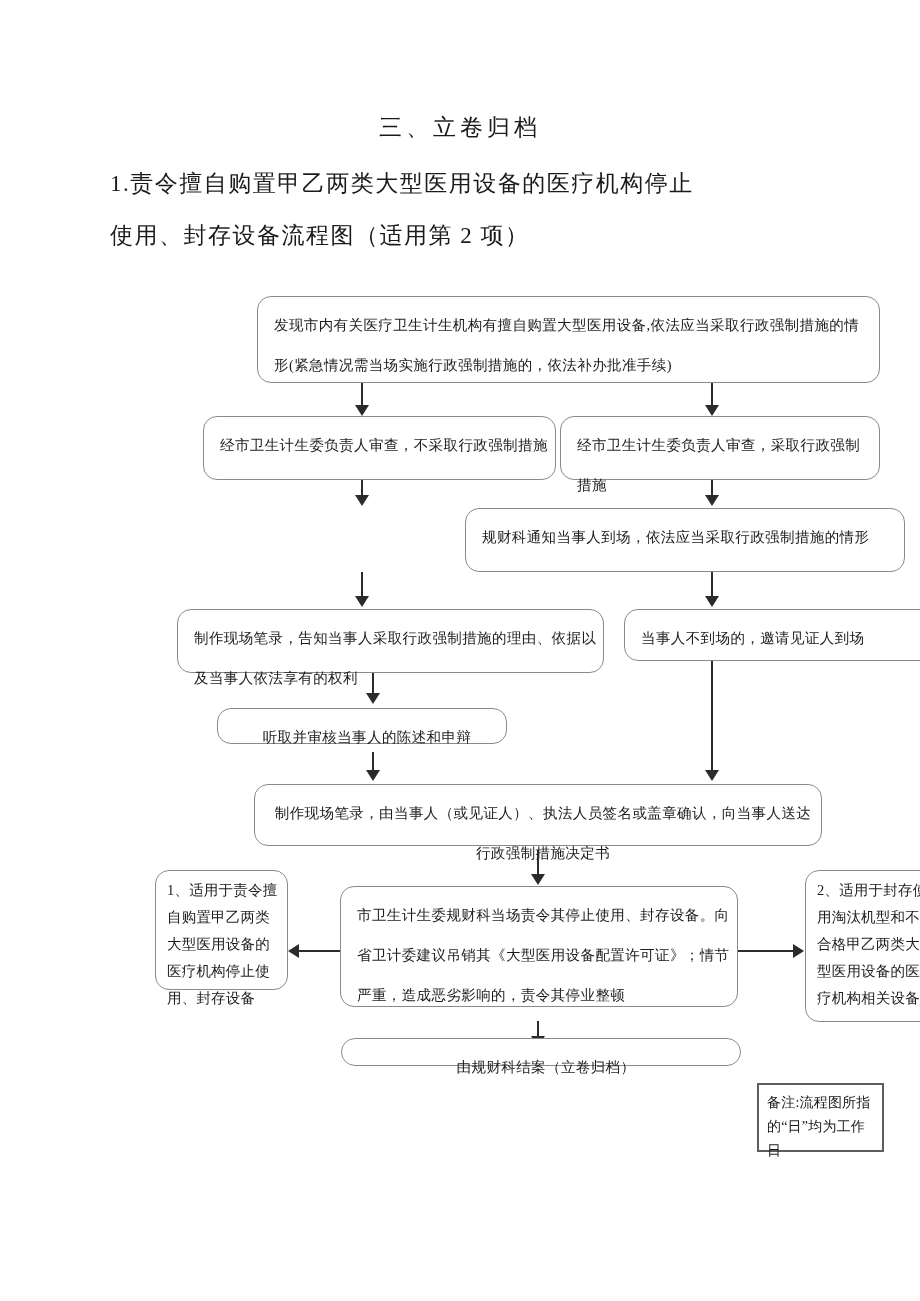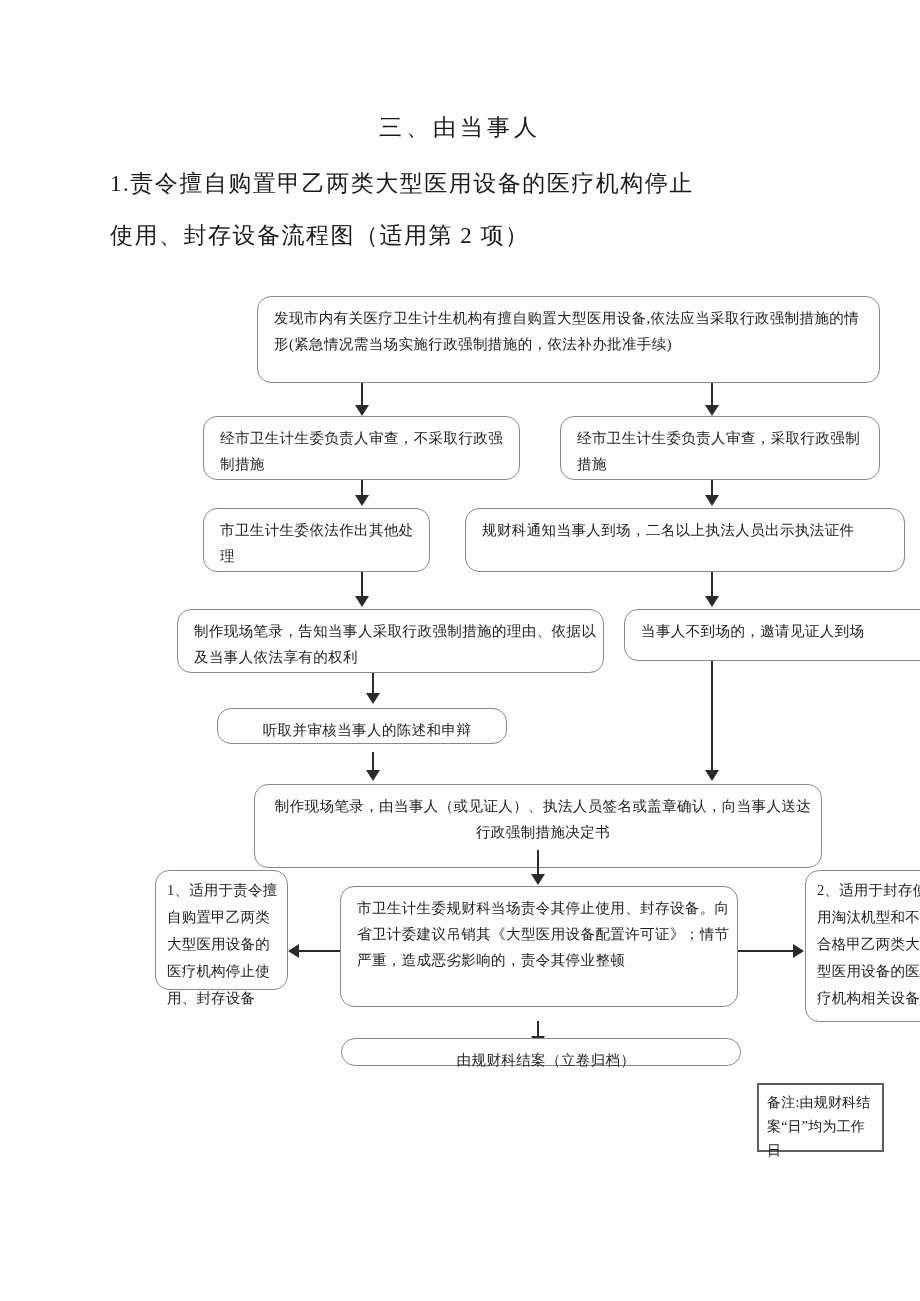--- a/index.html
+++ b/index.html
@@ -45,21 +45,21 @@
   }
 
   
   .node {
     position: absolute;
     box-sizing: border-box;
     border: 1px solid #8a8a8a;
     border-radius: 14px;
     background: #ffffff;
     font-size: 14.5px;
-    line-height: 26px;
+    line-height: 40px;
     color: #1c1c1c;
     padding: 8px 6px 8px 16px;
     letter-spacing: 0.4px;
   }
   .node.center-text {
     text-align: center;
   }
   .node.narrow {
     line-height: 27px;
     padding: 6px 8px 6px 11px;
@@ -107,65 +107,64 @@
     border-top: 7px solid transparent;
     border-bottom: 7px solid transparent;
     border-left: 11px solid #2b2b2b;
   }
 </style>
 </head>
 <body>
 
 <div id="page">
 
-  <div class="heading-1">三、由当事人</div>
+  <div class="heading-1">三、立卷归档</div>
   <div class="heading-2">
     <div>1.责令擅自购置甲乙两类大型医用设备的医疗机构停止</div>
     <div>使用、封存设备流程图（适用第 2 项）</div>
   </div>
 
   <div class="node" style="left:257px; top:296px; width:623px; height:87px;">发现市内有关医疗卫生计生机构有擅自购置大型医用设备,依法应当采取行政强制措施的情形(紧急情况需当场实施行政强制措施的，依法补办批准手续)</div>
 
   <div class="vline" style="left:361px; top:383px; height:31px;"></div>
   <div class="arrow-down" style="left:355px; top:405px;"></div>
 
   <div class="vline" style="left:711px; top:383px; height:31px;"></div>
   <div class="arrow-down" style="left:705px; top:405px;"></div>
 
-  <div class="node" style="left:203px; top:416px; width:317px; height:64px;">经市卫生计生委负责人审查，不采取行政强制措施</div>
+  <div class="node" style="left:203px; top:416px; width:353px; height:64px;">经市卫生计生委负责人审查，不采取行政强制措施</div>
   <div class="node" style="left:560px; top:416px; width:320px; height:64px;">经市卫生计生委负责人审查，采取行政强制措施</div>
 
   <div class="vline" style="left:361px; top:480px; height:21px;"></div>
   <div class="arrow-down" style="left:355px; top:495px;"></div>
   <div class="vline" style="left:711px; top:480px; height:21px;"></div>
   <div class="arrow-down" style="left:705px; top:495px;"></div>
 
-  <div class="node" style="left:203px; top:508px; width:227px; height:64px;">市卫生计生委依法作出其他处理</div>
-  <div class="node" style="left:465px; top:508px; width:440px; height:64px;">规财科通知当事人到场，二名以上执法人员出示执法证件</div>
+  <div class="node" style="left:465px; top:508px; width:440px; height:64px;">规财科通知当事人到场，依法应当采取行政强制措施的情形</div>
 
   <div class="vline" style="left:361px; top:572px; height:30px;"></div>
   <div class="arrow-down" style="left:355px; top:596px;"></div>
   <div class="vline" style="left:711px; top:572px; height:30px;"></div>
   <div class="arrow-down" style="left:705px; top:596px;"></div>
 
   <div class="node" style="left:177px; top:609px; width:427px; height:64px;">制作现场笔录，告知当事人采取行政强制措施的理由、依据以及当事人依法享有的权利</div>
   <div class="node" style="left:624px; top:609px; width:310px; height:52px;">当事人不到场的，邀请见证人到场</div>
 
   <div class="vline" style="left:372px; top:673px; height:26px;"></div>
   <div class="arrow-down" style="left:366px; top:693px;"></div>
 
   <div class="vline" style="left:711px; top:661px; height:115px;"></div>
   <div class="arrow-down" style="left:705px; top:770px;"></div>
 
   <div class="node center-text" style="left:217px; top:708px; width:290px; height:36px;">听取并审核当事人的陈述和申辩</div>
 
   <div class="vline" style="left:372px; top:752px; height:26px;"></div>
   <div class="arrow-down" style="left:366px; top:770px;"></div>
 
-  <div class="node center-text" style="left:254px; top:784px; width:568px; height:84px;">制作现场笔录，由当事人（或见证人）、执法人员签名或盖章确认，向当事人送达行政强制措施决定书</div>
+  <div class="node center-text" style="left:254px; top:784px; width:568px; height:62px;">制作现场笔录，由当事人（或见证人）、执法人员签名或盖章确认，向当事人送达行政强制措施决定书</div>
 
   <div class="vline" style="left:537px; top:850px; height:30px;"></div>
   <div class="arrow-down" style="left:531px; top:874px;"></div>
 
   <div class="node narrow" style="left:155px; top:870px; width:133px; height:120px;">1、适用于责令擅自购置甲乙两类大型医用设备的医疗机构停止使用、封存设备</div>
 
   <div class="node" style="left:340px; top:886px; width:398px; height:121px;">市卫生计生委规财科当场责令其停止使用、封存设备。向省卫计委建议吊销其《大型医用设备配置许可证》；情节严重，造成恶劣影响的，责令其停业整顿</div>
 
   <div class="node narrow" style="left:805px; top:870px; width:133px; height:152px;">2、适用于封存使用淘汰机型和不合格甲乙两类大型医用设备的医疗机构相关设备</div>
 
@@ -173,15 +172,15 @@
   <div class="arrow-left" style="left:288px; top:944px;"></div>
 
   <div class="hline" style="left:738px; top:950px; width:56px;"></div>
   <div class="arrow-right" style="left:793px; top:944px;"></div>
 
   <div class="vline" style="left:537px; top:1021px; height:22px;"></div>
   <div class="arrow-down" style="left:531px; top:1036px;"></div>
 
   <div class="node center-text" style="left:341px; top:1038px; width:400px; height:28px;">由规财科结案（立卷归档）</div>
 
-  <div class="note-box" style="left:757px; top:1083px; width:127px; height:69px;">备注:由规财科结案“日”均为工作日</div>
+  <div class="note-box" style="left:757px; top:1083px; width:127px; height:69px;">备注:流程图所指的“日”均为工作日</div>
 
 </div>
 
 </body></html>

